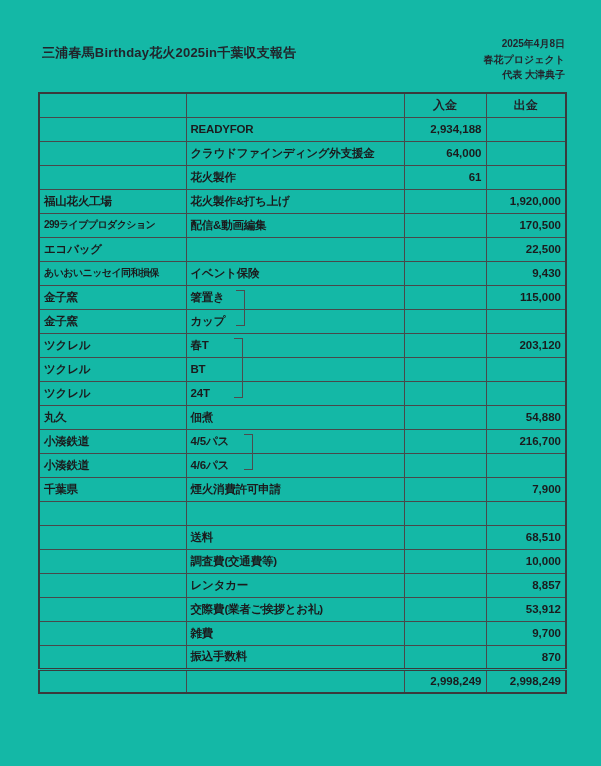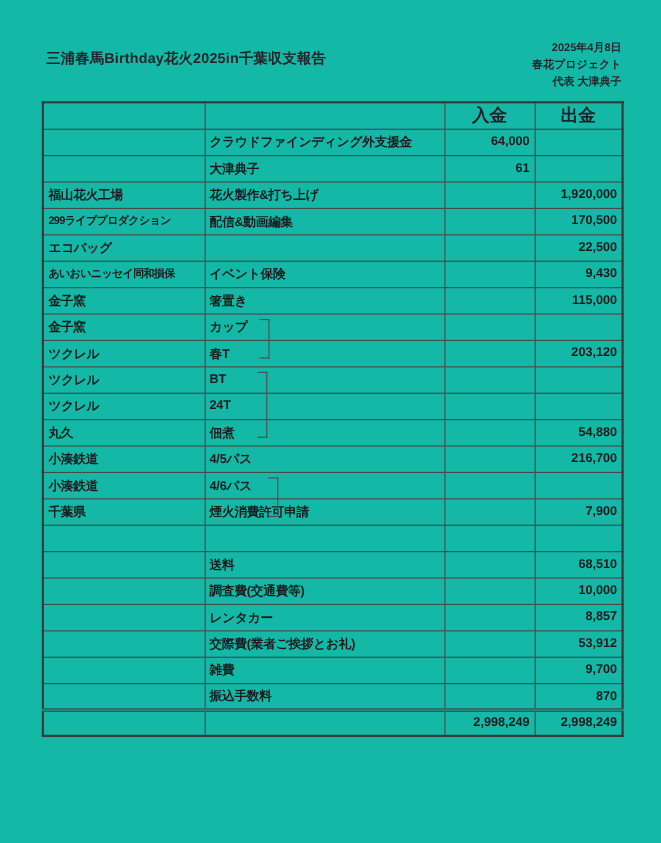--- a/index.html
+++ b/index.html
@@ -37,21 +37,21 @@
   table.report col.c-income { width:82px; }
   table.report col.c-expense{ width:80px; }
   table.report th, table.report td {
     border:1px solid #48484a;
     height:24px;
     padding:0 4px;
     font-weight:700;
     overflow:hidden; white-space:nowrap;
     background:transparent;
   }
-  th.col-head { font-size:16px; text-align:center; color:#202228; }
+  th.col-head { font-size:12px; text-align:center; color:#202228; }
   td.payee { font-size:11.5px; text-align:left; padding-left:5px; letter-spacing:-0.2px; }
   td.payee.sm { font-size:10px; letter-spacing:-0.6px; }
   td.payee.xs { font-size:8.5px; letter-spacing:-0.5px; }
   td.item  { font-size:11.5px; text-align:left; padding-left:6px; letter-spacing:-0.2px; }
   td.income, td.expense { font-size:11.5px; text-align:right; padding-right:7px; font-variant-numeric:tabular-nums; }
   tr.total-row td { border-top:3px double #3a3a3c; }
   .bracket {
     position:absolute; width:9px;
     border:1.4px solid #4c4c4e; border-left:none;
     pointer-events:none;
@@ -82,27 +82,33 @@
         <tr>
           <th class="col-head"></th>
           <th class="col-head"></th>
           <th class="col-head">入金</th>
           <th class="col-head">出金</th>
         </tr>
       </thead>
       <tbody>
           <tr>
             <td class="payee"></td>
+            <td class="item">READYFOR</td>
+            <td class="income">2,934,188</td>
+            <td class="expense"></td>
+          </tr>
+          <tr>
+            <td class="payee"></td>
             <td class="item">クラウドファインディング外支援金</td>
             <td class="income">64,000</td>
             <td class="expense"></td>
           </tr>
           <tr>
             <td class="payee"></td>
-            <td class="item">大津典子</td>
+            <td class="item">花火製作</td>
             <td class="income">61</td>
             <td class="expense"></td>
           </tr>
           <tr>
             <td class="payee">福山花火工場</td>
             <td class="item">花火製作&amp;打ち上げ</td>
             <td class="income"></td>
             <td class="expense">1,920,000</td>
           </tr>
           <tr>

